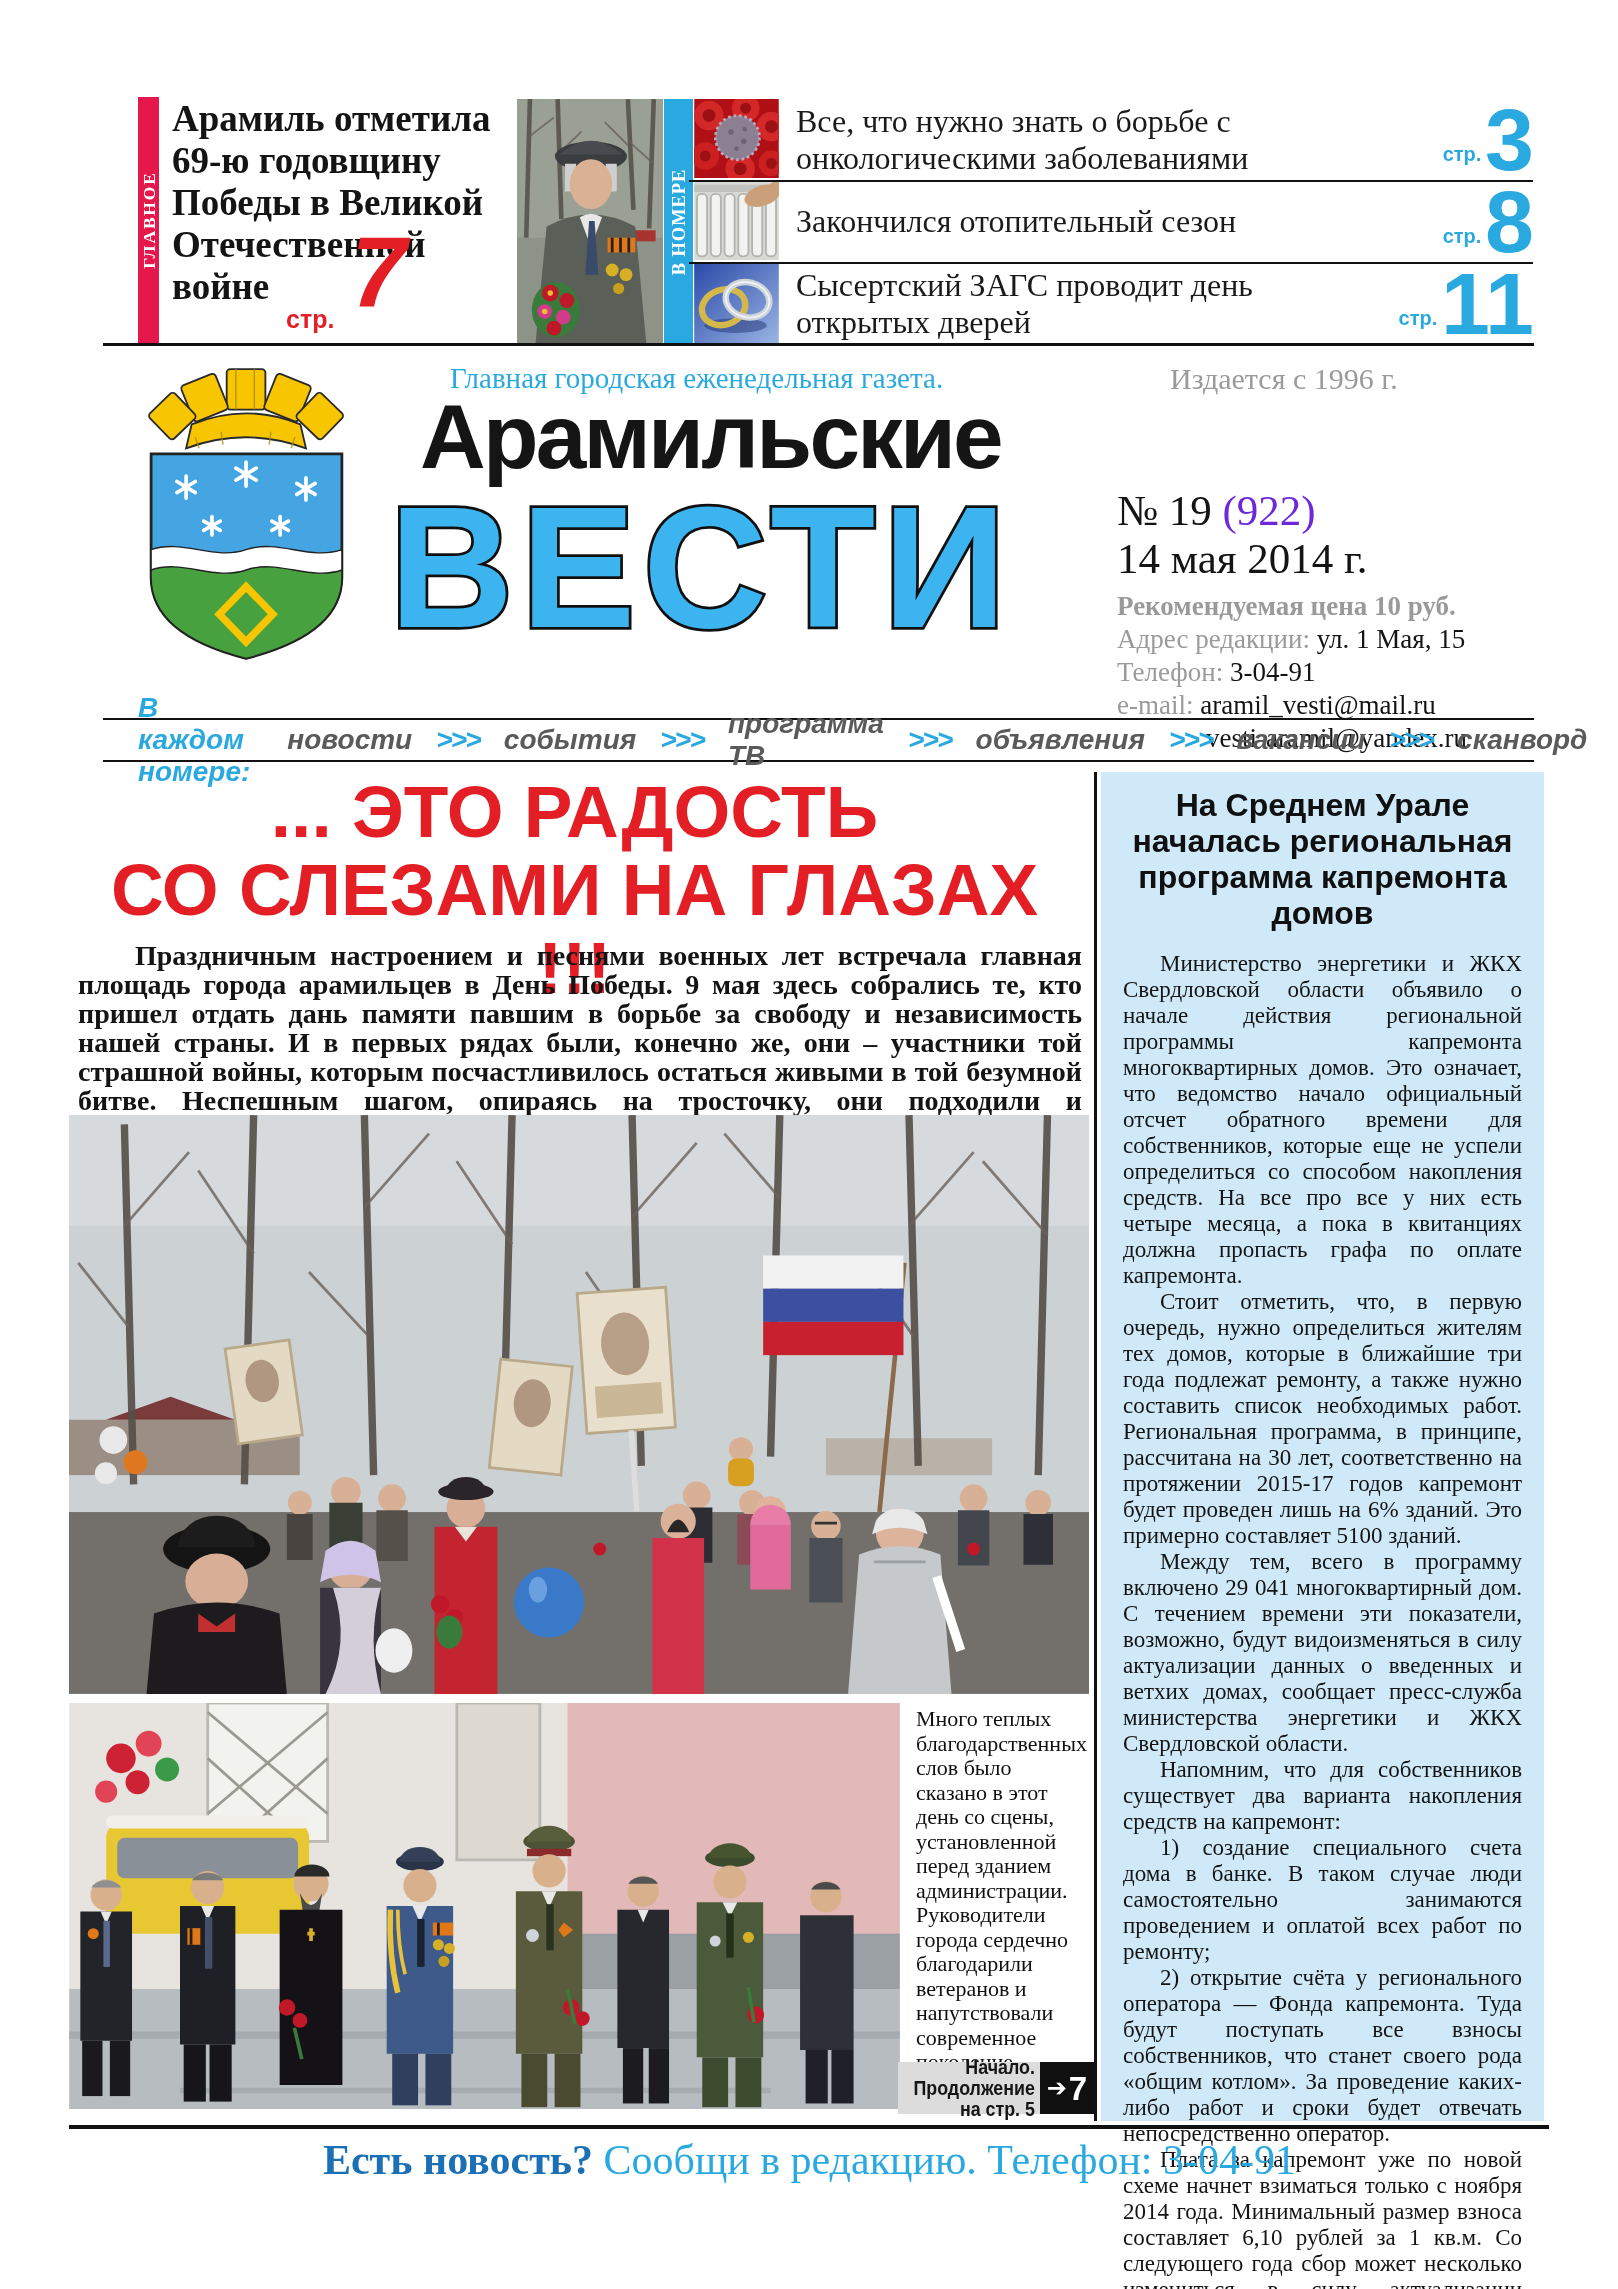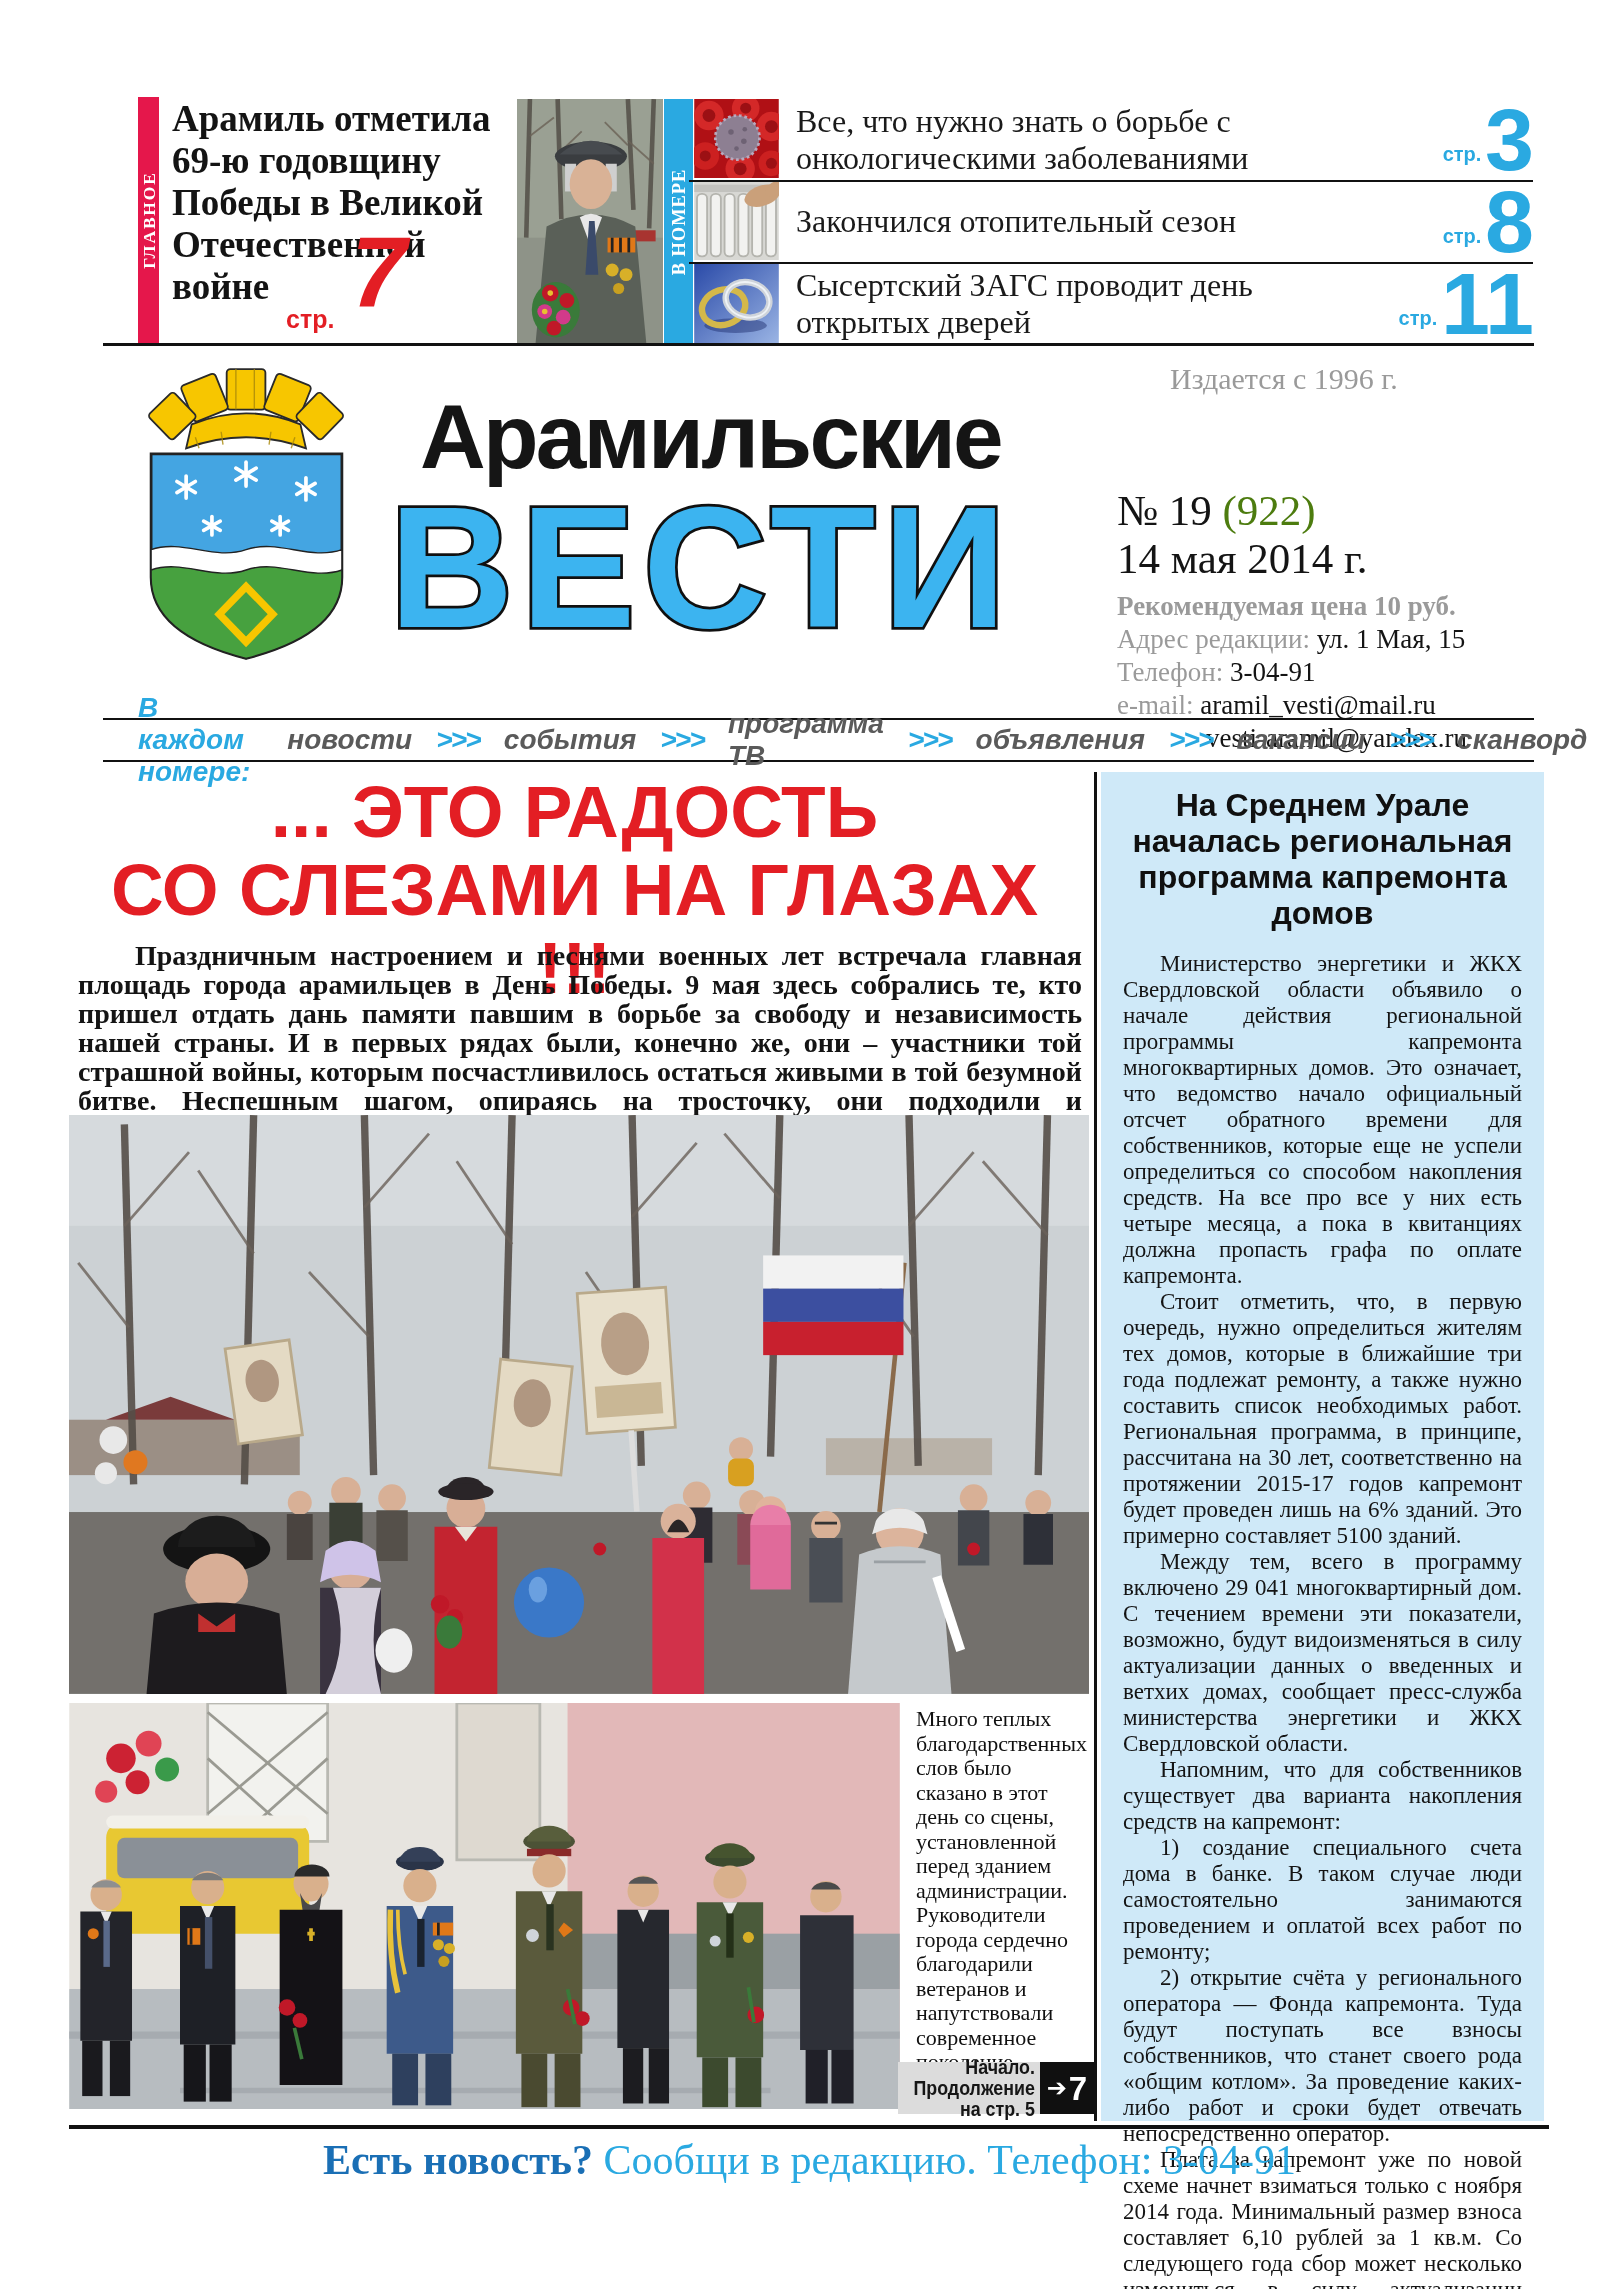--- a/index.html
+++ b/index.html
@@ -30,21 +30,21 @@
   
   .tagline{left:450px;top:362px;font-size:29px;color:#2aa9e1;}
   .since{left:1170px;top:362px;font-size:30px;color:#9a9a9a;}
   .title1{left:392px;top:389px;width:637px;text-align:center;font-weight:bold;font-size:91px;line-height:96px;
       letter-spacing:-2.8px;color:#151515;font-family:"Liberation Sans","DejaVu Sans",sans-serif;}
   .title2{left:374px;top:480px;width:655px;text-align:center;font-weight:bold;font-size:172px;line-height:175px;
       letter-spacing:7.4px;color:#3cb4f0;font-family:Liberation Sans, sans-serif;
       -webkit-text-stroke:5.5px #101010;paint-order:stroke fill;}
   .issue{left:1117px;top:487px;width:420px;}
   .issue .big{font-size:43px;line-height:48px;color:#141414;}
-  .issue .gray{color:#4d7c0f;}
+  .issue .gray{color:#6d28d9;}
   .issue .small{font-size:27px;line-height:33px;color:#141414;}
   .issue .small .gray{color:#9a9a9a;}
   .email2{padding-left:89px;}
 
   
   .nav{left:103px;top:718px;width:1431px;height:44px;border-top:2.8px solid #111;border-bottom:2.8px solid #111;
       display:flex;align-items:center;gap:24px;padding-left:35px;box-sizing:border-box;
       font-family:"Liberation Sans","DejaVu Sans",sans-serif;font-style:italic;font-size:28px;}
   .nav .pre{color:#2aa9e1;font-weight:bold;margin-right:13px;}
   .nav .itm{color:#5a5a5a;font-weight:bold;}
@@ -278,20 +278,21 @@
       </g>
 
       <path d="M14,208 C48,196 82,220 117,208 C152,196 186,220 221,208 L221,232 C186,244 152,220 117,232 C82,244 48,220 14,232 Z" fill="#ffffff" stroke="#222" stroke-width="1.5"></path>
 
       <path d="M14,230 C48,218 82,242 117,230 C152,218 186,242 221,230 L221,238 C221,286 172,312 117,326 C62,312 14,286 14,238 Z" fill="#47a13f" stroke="#222" stroke-width="1.5"></path>
 
       <path d="M117,248 L146,278 L117,308 L88,278 Z" fill="none" stroke="#f7c600" stroke-width="8"></path>
     </svg>
   </div>
 
+  <div class="abs tagline">Главная городская еженедельная газета.</div>
   <div class="abs since">Издается с 1996 г.</div>
   <div class="abs title1">Арамильские</div>
   <div class="abs title2">ВЕСТИ</div>
 
   <div class="abs issue">
     <div class="big"><span>№ 19</span> <span class="gray">(922)</span></div>
     <div class="big">14 мая 2014 г.</div>
     <div class="small" style="margin-top:7.4px;font-weight:bold;"><span class="gray">Рекомендуемая цена 10 руб.</span></div>
     <div class="small"><span class="gray">Адрес редакции:</span> <span>ул. 1 Мая, 15</span></div>
     <div class="small"><span class="gray">Телефон:</span> <span>3-04-91</span></div>

